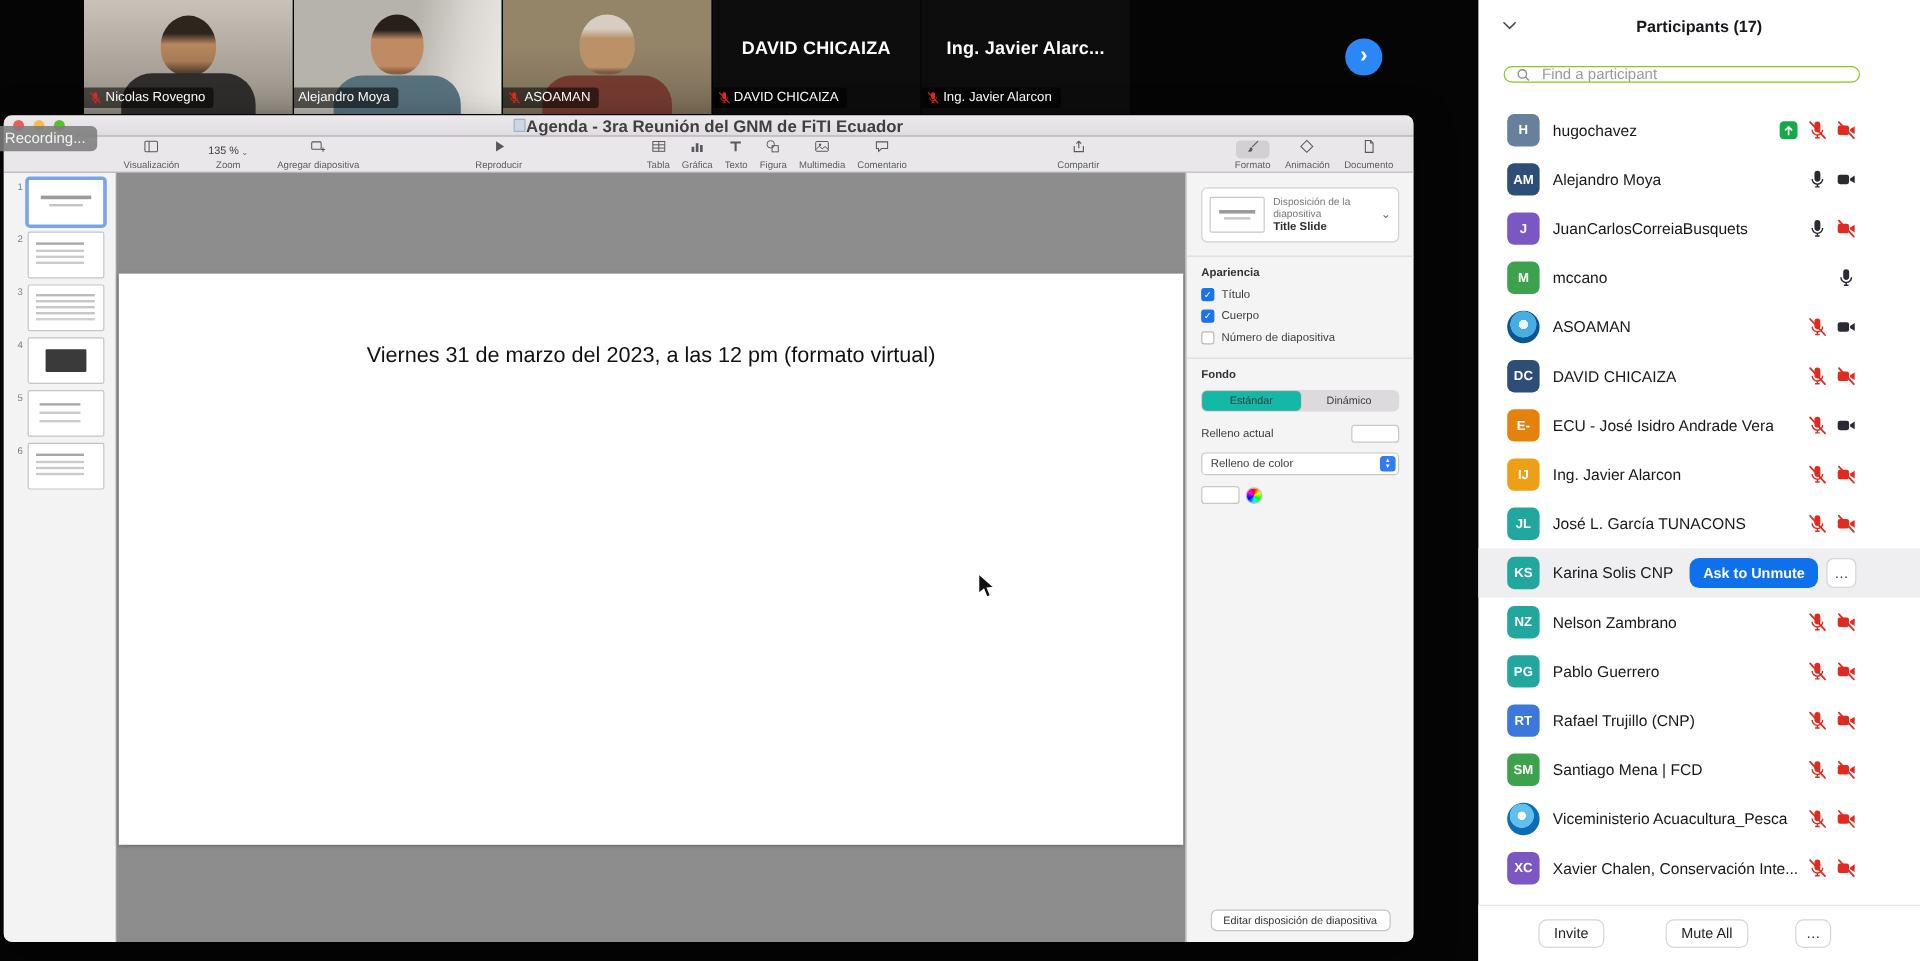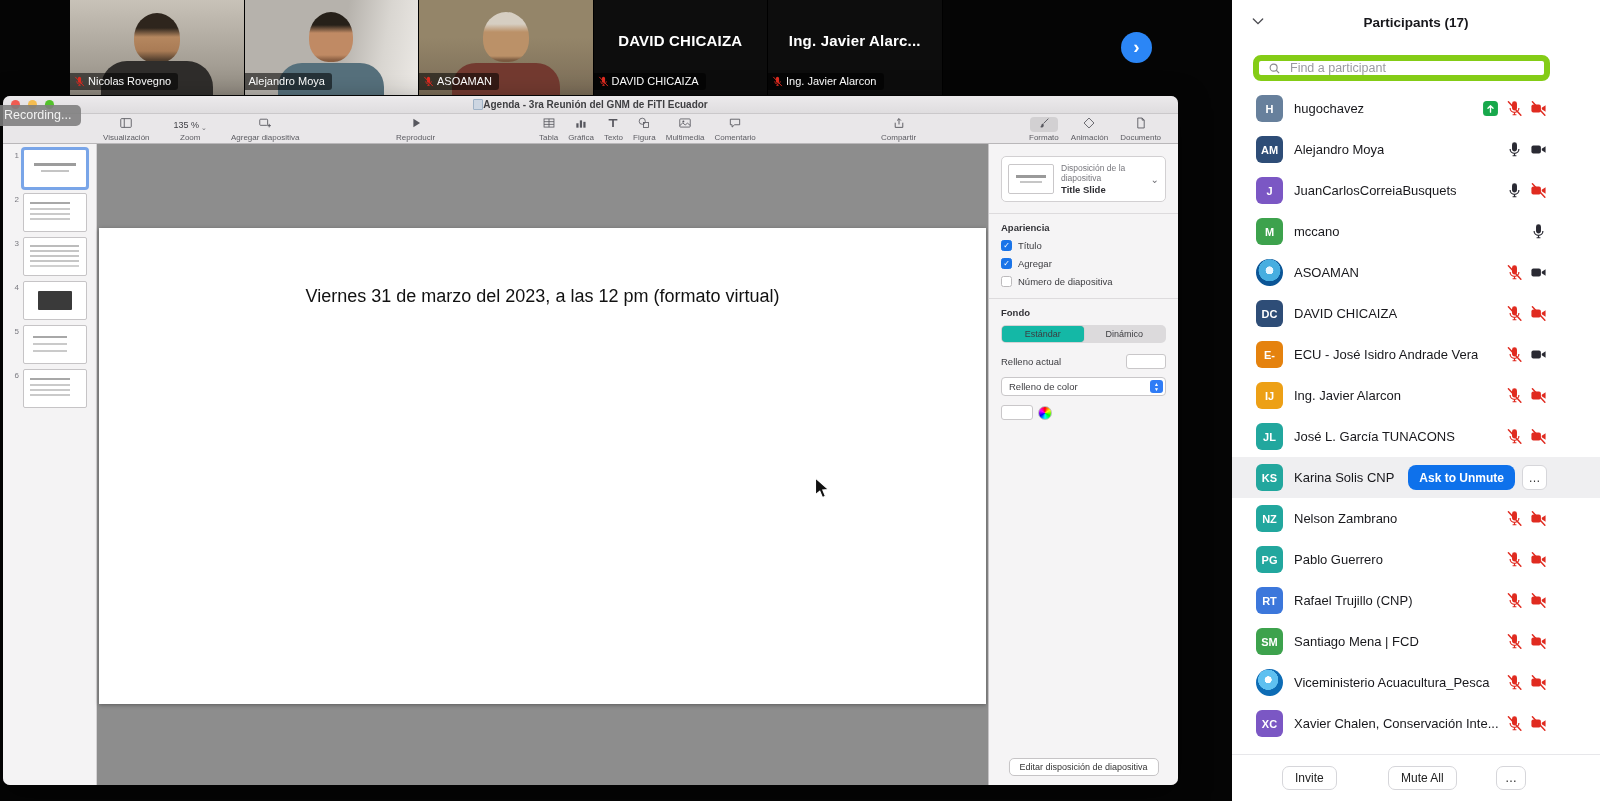--- a/index.html
+++ b/index.html
@@ -41,21 +41,21 @@
     color:#f2f2f2;font-size:12.5px;padding:3px 10px 4px 16px;border-radius:5px;}
 
   
   .keynote-window{position:absolute;left:3px;top:96px;width:1175px;height:689px;border-radius:7px;overflow:hidden;
     background:#8d8d8d;box-shadow:0 10px 30px rgba(0,0,0,.5);display:flex;flex-direction:column;}
   .kn-titlebar{height:17px;background:linear-gradient(#eceaec,#dfdddf);border-bottom:1px solid #cac8ca;
     position:relative;display:flex;align-items:center;flex:0 0 17px;}
   .tl{width:9px;height:9px;border-radius:50%;margin-left:8px;flex:0 0 9px;}
   .tl.red{background:#f15b51}.tl.yellow{background:#f5bd4f}.tl.green{background:#53c22b}
   .kn-title{position:absolute;left:0;right:0;display:flex;justify-content:center;align-items:center;gap:0;
-    font-size:10px;color:#3f3f42;font-weight:700;}
+    font-size:14px;color:#3f3f42;font-weight:700;}
   .kn-doc-icon{width:8px;height:9px;background:#cdd6e2;border:1px solid #9fb2c6;border-radius:1px;display:inline-block;}
   .kn-toolbar{height:29px;background:#e9e7e9;border-bottom:1px solid #b9b7b9;position:relative;flex:0 0 29px;}
   .tb-group{position:absolute;top:3px;display:flex;align-items:flex-start;}
   .tb-left{left:100px;gap:24px;}
   .tb-play{left:393px;}
   .tb-center{left:536px;gap:10px;}
   .tb-share{left:878px;}
   .tb-right{left:1026px;gap:12px;}
   .tb-item{display:flex;flex-direction:column;align-items:center;cursor:default;}
   .tb-top{height:15px;display:flex;align-items:center;gap:2px;color:#57575e;}
@@ -120,21 +120,21 @@
     background:conic-gradient(#f00,#ff0,#0f0,#0ff,#00f,#f0f,#f00);}
   .edit-layout-btn{position:absolute;bottom:9px;left:50%;transform:translateX(-50%);background:#fff;
     border:1px solid #c6c4c6;border-radius:5px;font-size:9px;color:#333;padding:3px 10px;white-space:nowrap;
     font-family:"Liberation Sans",sans-serif;}
 
   
   .participants-panel{position:absolute;left:1232px;top:0;width:368px;height:801px;background:#fff;color:#18181c;}
   .pp-collapse{position:absolute;left:18px;top:13px;width:16px;height:16px;color:#4a4a50;cursor:pointer;}
   .pp-collapse svg{width:16px;height:16px;}
   .pp-title{height:44px;display:flex;align-items:center;justify-content:center;font-size:13.5px;font-weight:700;}
-  .pp-search{position:absolute;left:21px;top:55px;width:297px;height:26px;border:6px solid #84cc16;border-radius:8px;
+  .pp-search{position:absolute;left:21px;top:55px;width:297px;height:14px;border:1px solid #84cc16;border-radius:8px;
     display:flex;align-items:center;padding:0 8px;gap:6px;box-sizing:border-box;background:#fff;}
   .pp-search-icon{width:15px;height:15px;color:#8a8a8e;flex:0 0 15px;}
   .pp-search-icon svg{width:15px;height:15px;}
   .pp-search input{border:none;outline:none;font-size:12.5px;color:#333;width:100%;background:transparent;
     font-family:"Liberation Sans",sans-serif;}
   .pp-search input::placeholder{color:#9a9aa0;}
   .p-list{position:absolute;top:88px;left:0;right:0;}
   .p-row{height:41px;display:flex;align-items:center;padding:0 53px 0 24px;}
   .p-row.hl{background:#efeff1;}
   .p-avatar{width:27px;height:27px;border-radius:6px;color:#fff;font-size:11px;font-weight:700;
@@ -425,21 +425,21 @@
         </div>
         <div class="insp-sec">
           <div class="insp-title">Apariencia</div>
           <div id="chk-list">
               <div class="chk-row">
     <span class="chk checked">✓</span>
     <span class="chk-label">Título</span>
   </div>
               <div class="chk-row">
     <span class="chk checked">✓</span>
-    <span class="chk-label">Agregar</span>
+    <span class="chk-label">Cuerpo</span>
   </div>
               <div class="chk-row">
     <span class="chk"></span>
     <span class="chk-label">Número de diapositiva</span>
   </div>
             </div>
         </div>
         <div class="insp-sec">
           <div class="insp-title">Fondo</div>
           <div class="segmented">

